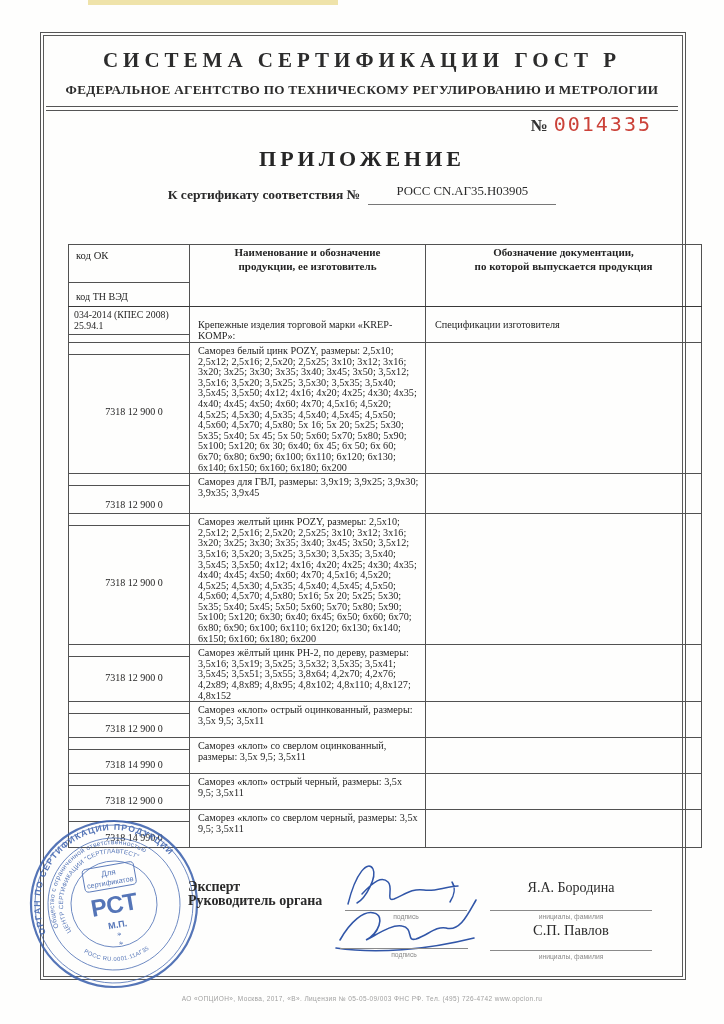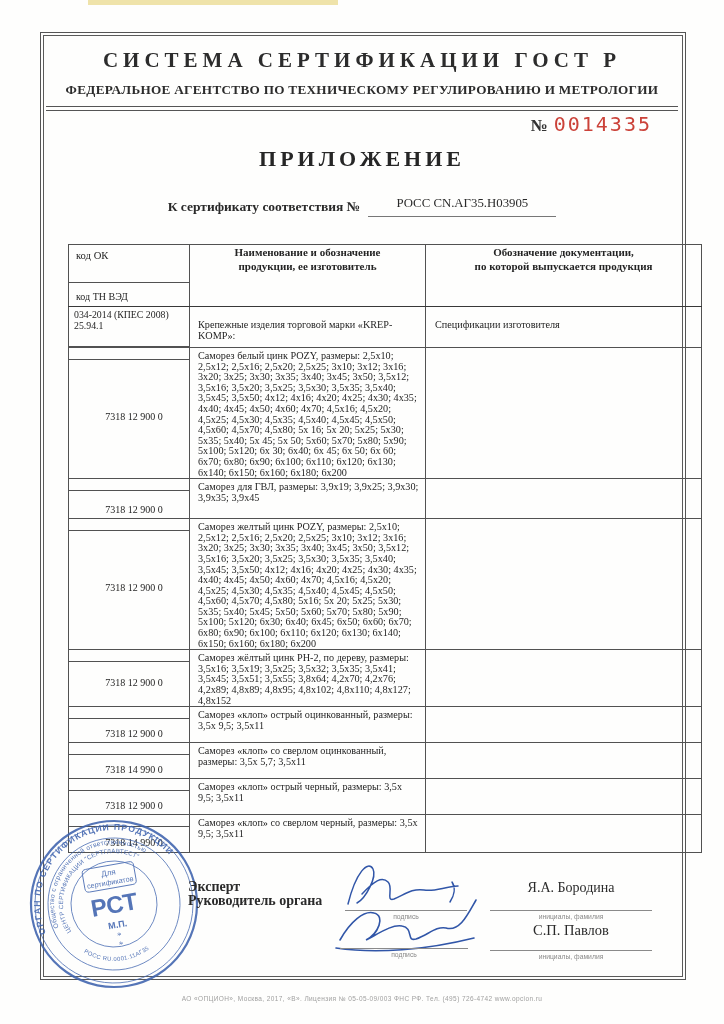--- a/index.html
+++ b/index.html
@@ -13,41 +13,41 @@
   .title1{position:absolute;left:44px;top:48px;width:636px;text-align:center;
           font-weight:bold;font-size:21px;letter-spacing:5px;color:#2c2c2c;}
   .title2{position:absolute;left:44px;top:82px;width:636px;text-align:center;
           font-weight:bold;font-size:13.2px;letter-spacing:.3px;color:#2c2c2c;}
   .formno{position:absolute;top:112px;right:72px;white-space:nowrap;}
   .formno .nosym{font-size:17px;font-weight:bold;color:#333;margin-right:6px;}
   .formno .noval{font-family:"DejaVu Sans Mono", monospace;font-size:20px;
                  letter-spacing:2px;color:#cb4239;}
   .apptitle{position:absolute;left:44px;top:146px;width:636px;text-align:center;
             font-weight:bold;font-size:22px;letter-spacing:4px;color:#262626;}
-  .certline{position:absolute;left:44px;top:192px;width:636px;text-align:center;}
+  .certline{position:absolute;left:44px;top:180px;width:636px;text-align:center;}
   .certline .lbl{font-weight:bold;font-size:13.5px;color:#2a2a2a;}
   .certnum-wrap{display:inline-block;position:relative;width:188px;height:24px;
                 border-bottom:1.3px solid #777;margin-left:8px;vertical-align:-6px;}
   .certnum-wrap .num{position:absolute;left:0;bottom:5px;width:100%;text-align:center;
                      font-size:12.8px;color:#2a2a2a;}
   .subtitle{position:absolute;left:44px;top:216px;width:636px;text-align:center;
             font-weight:bold;font-size:13px;line-height:17px;color:#2a2a2a;white-space:pre-line;}
   
   .tbl{position:absolute;left:48px;top:244px;width:633px;border-collapse:collapse;
        table-layout:fixed;font-size:10.2px;line-height:10.6px;color:#242424;
        border:1.6px solid #3e3e3e;margin-left:20px;}
   .tbl td{border:1px solid #525252;padding:0;vertical-align:top;overflow:hidden;}
   .hrow td{border-bottom:1.8px solid #383838;}
   .hc1-top{height:31px;border-bottom:1px solid #525252;padding:6px 0 0 7px;font-size:10.6px;}
   .hc1-bot{padding:9px 0 0 7px;font-size:10px;}
   .hcent{text-align:center;vertical-align:middle;font-weight:bold;font-size:11px;
          line-height:14px;white-space:pre-line;}
   .strip{height:11px;border-bottom:1px solid #525252;}
   .code{padding-left:10px;font-size:10px;white-space:nowrap;text-align:center;}
-  .codeTop{height:25px;border-bottom:1px solid #525252;padding:2px 0 12px 5px;
+  .codeTop{height:25px;border-bottom:1px solid #525252;padding:2px 0 0 5px;
            font-size:9.8px;line-height:11px;white-space:pre-line;}
   .name{padding:3px 5px 0 8px;}
   .name1{padding:13px 5px 0 8px;}
   .doc1{padding:13px 5px 0 9px;}
   .pt52{padding-top:52px;} .pt14{padding-top:14px;} .pt16{padding-top:16px;}
   .pt10{padding-top:10px;} .pt11{padding-top:11px;}
   
   .signoff-label{position:absolute;font-weight:bold;font-size:14px;color:#2a2a2a;}
   .sigline{position:absolute;border-top:1.2px solid #8a8a8a;}
   .caption{position:absolute;font-family:"Liberation Sans", sans-serif;font-size:6.8px;
@@ -169,21 +169,21 @@
       </td>
       <td></td>
     </tr>
 
     <tr style="height:36px">
       <td>
         <div class="strip"></div>
         <div class="code pt10">7318 14 990 0</div>
       </td>
       <td>
-        <div class="name">Саморез «клоп» со сверлом оцинкованный, размеры: 3,5x 5,7; 3,5x11</div>
+        <div class="name">Саморез «клоп» со сверлом оцинкованный, размеры: 3,5x 9,5; 3,5x11</div>
       </td>
       <td></td>
     </tr>
 
     <tr style="height:36px">
       <td>
         <div class="strip"></div>
         <div class="code pt10">7318 12 900 0</div>
       </td>
       <td>

